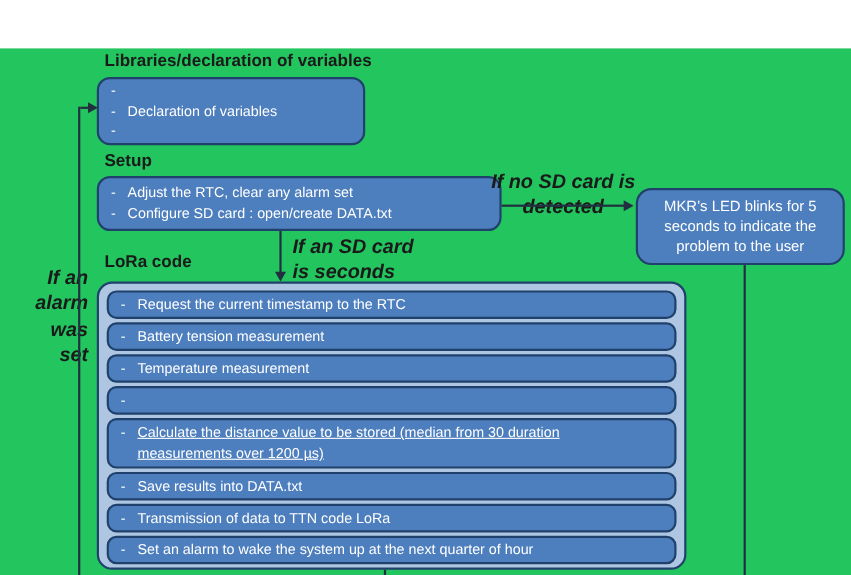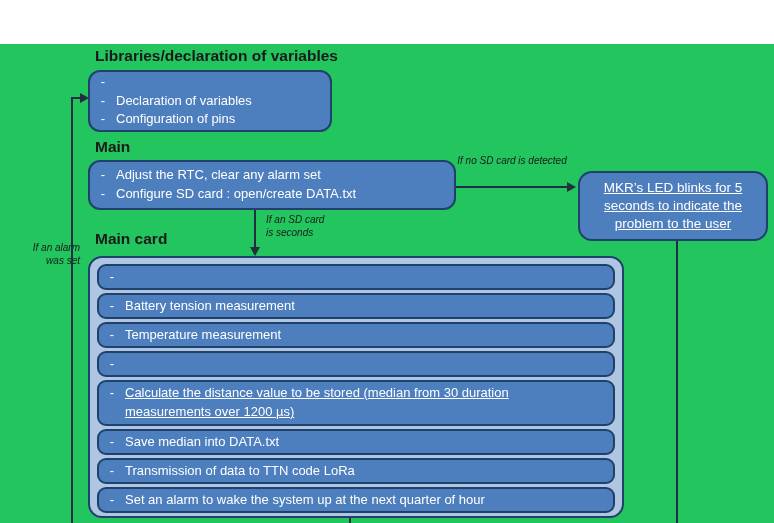--- a/index.html
+++ b/index.html
@@ -13,24 +13,24 @@
   .bluebox{
     position:absolute;background:var(--box-fill);border:2.5px solid var(--box-border);
     border-radius:12px;color:#fff;box-sizing:border-box;
   }
   .bullet-list{display:flex;flex-direction:column;justify-content:center;height:100%;padding:2px 8px 2px 0;box-sizing:border-box;}
   .bullet-line{display:flex;align-items:flex-start;line-height:1.45;font-size:13px;}
   .bullet-line .dash{width:26px;text-align:center;flex:0 0 26px;}
   .bullet-line .txt{flex:1;}
   .centered-text{
     display:flex;align-items:center;justify-content:center;text-align:center;
-    height:100%;font-size:13.5px;line-height:1.35;padding:20px 12px;box-sizing:border-box;text-decoration:underline;
+    height:100%;font-size:13.5px;line-height:1.35;padding:20px 12px;box-sizing:border-box;
   }
   .cond-label{
-    position:absolute;font-size:10px;font-weight:normal;font-style:italic;color:#1a1a1a;line-height:1.3;
+    position:absolute;font-size:18px;font-weight:bold;font-style:italic;color:#1a1a1a;line-height:1.3;
   }
   .main-container{
     position:absolute;background:var(--container-fill);border:2.5px solid var(--box-border);
     border-radius:14px;box-sizing:border-box;display:flex;flex-direction:column;
     gap:3px;padding:6px 7px;
   }
   .main-row{
     background:var(--box-fill);border:2px solid var(--box-border);border-radius:9px;
     color:#fff;box-sizing:border-box;display:flex;align-items:center;min-height:26px;
   }
@@ -41,35 +41,34 @@
   .arrow-right{border-top:5px solid transparent;border-bottom:5px solid transparent;border-left:9px solid var(--line-color);}
   .arrow-left{border-top:5px solid transparent;border-bottom:5px solid transparent;border-right:9px solid var(--line-color);}
   .arrow-down{border-left:5px solid transparent;border-right:5px solid transparent;border-top:9px solid var(--line-color);}
 </style>
 </head>
 <body>
 
 <div id="canvas" style="--box-fill: #4d7ebd; --box-border: #20416b; --container-fill: #aec6e2; --line-color: #222f40;">
 
   <div class="heading" style="left:95px;top:3px;">Libraries/declaration of variables</div>
-  <div class="heading" style="left:95px;top:94px;">Main</div>
-  <div class="heading" style="left:95px;top:186px;">Main card</div>
+  <div class="heading" style="left:95px;top:94px;">Setup</div>
+  <div class="heading" style="left:95px;top:186px;">LoRa code</div>
 
   <div class="bluebox" style="left:88px;top:26px;width:244px;height:62px;">
     <div class="bullet-list">
       <div class="bullet-line">
         <span class="dash">-</span>
       </div>
       <div class="bullet-line">
         <span class="dash">-</span>
         <span class="txt">Declaration of variables</span>
       </div>
       <div class="bullet-line">
         <span class="dash">-</span>
-        <span class="txt">Configuration of pins</span>
       </div>
     </div>
   </div>
 
   <div class="bluebox" style="left:88px;top:116px;width:368px;height:50px;">
     <div class="bullet-list">
       <div class="bullet-line">
         <span class="dash">-</span>
         <span class="txt">Adjust the RTC, clear any alarm set</span>
       </div>
@@ -91,20 +90,21 @@
   </div>
   <div class="cond-label" style="left:0px;top:197px;width:64px;text-align:right;padding-left:16px;">
     <div>If an alarm</div>
     <div>was set</div>
   </div>
 
   <div class="main-container" style="left:88px;top:212px;width:536px;height:262px;">
     <div class="main-row">
       <div class="bullet-line">
         <span class="dash">-</span>
+        <span class="txt">Request the current timestamp to the RTC</span>
       </div>
     </div>
     <div class="main-row">
       <div class="bullet-line">
         <span class="dash">-</span>
         <span class="txt">Battery tension measurement</span>
       </div>
     </div>
     <div class="main-row">
       <div class="bullet-line">
@@ -119,21 +119,21 @@
     </div>
     <div class="main-row tall">
       <div class="bullet-line">
         <span class="dash">-</span>
         <span class="txt" style="max-width:420px;text-decoration:underline;">Calculate the distance value to be stored (median from 30 duration measurements over 1200 µs)</span>
       </div>
     </div>
     <div class="main-row">
       <div class="bullet-line">
         <span class="dash">-</span>
-        <span class="txt">Save median into DATA.txt</span>
+        <span class="txt">Save results into DATA.txt</span>
       </div>
     </div>
     <div class="main-row">
       <div class="bullet-line">
         <span class="dash">-</span>
         <span class="txt">Transmission of data to TTN code LoRa</span>
       </div>
     </div>
     <div class="main-row">
       <div class="bullet-line">

